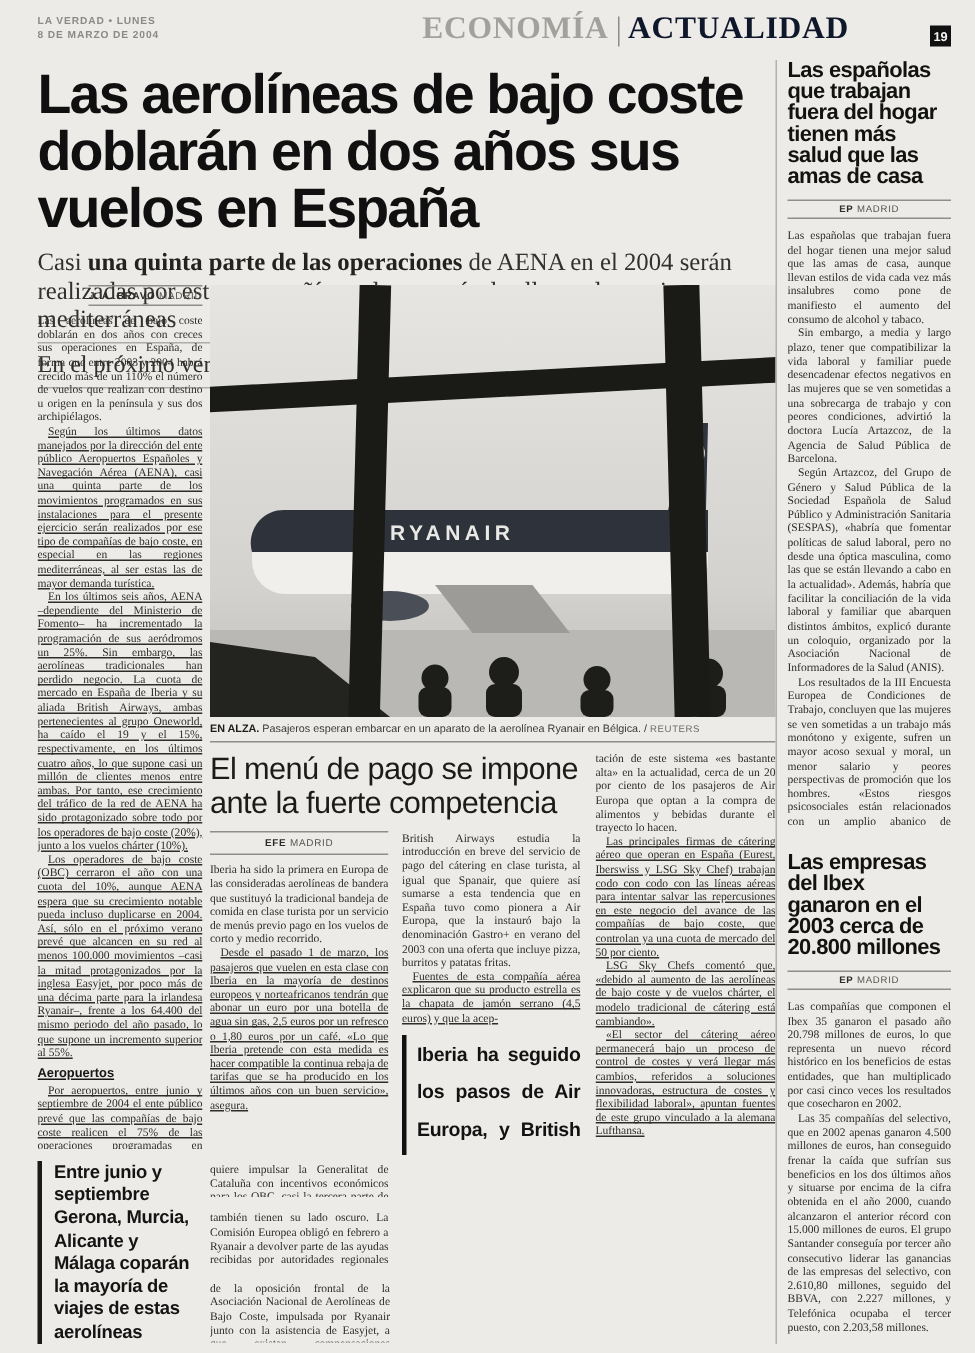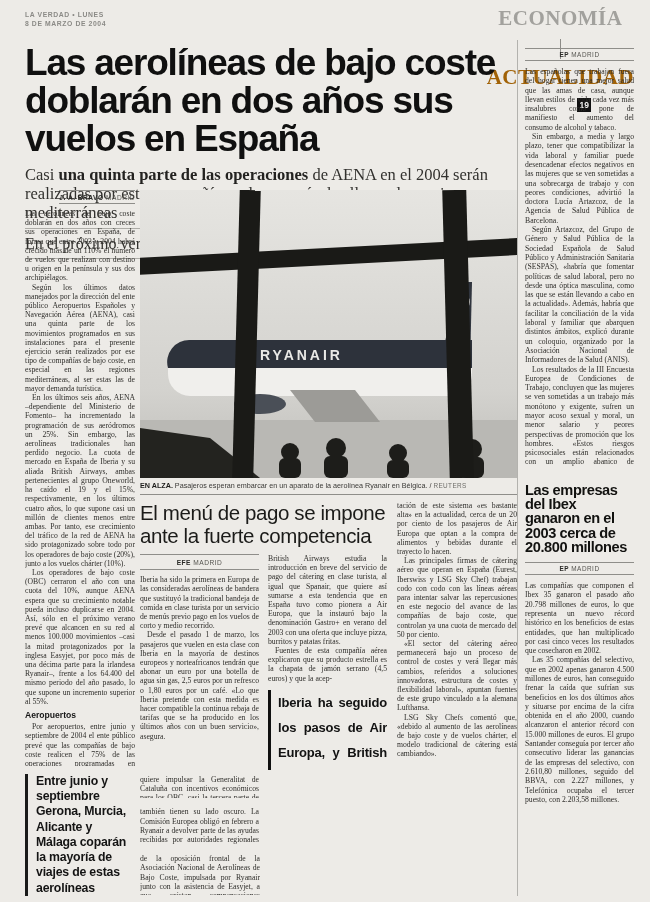--- a/index.html
+++ b/index.html
@@ -7,46 +7,46 @@
   .page {
     position:relative; width:650px; height:902px; margin:0 auto;
     background:#edebe7; overflow:hidden; color:#2b2b2b;
     font-family:"Liberation Serif", serif;
   }
   
   .masthead { position:absolute; left:25px; right:16px; top:6px; height:32px;
     display:flex; justify-content:space-between; align-items:flex-start; }
   .mast-left { font-family:"Liberation Sans", sans-serif; font-size:6.8px; line-height:9px;
     color:#8b8a86; font-weight:bold; letter-spacing:.6px; padding-top:4px; }
-  .mast-right { display:flex; align-items:center; gap:6px;flex-direction:column; }
+  .mast-right { display:flex; align-items:flex-end; gap:6px; }
   .section-secondary { font-family:"Liberation Serif", serif; font-weight:bold;
     font-size:21px; letter-spacing:.5px; color:#a2a19d; }
   .section-divider { width:1px; height:20px; background:#8d8c88; margin-top:2px; }
   .section-primary { font-family:"Liberation Serif", serif; font-weight:bold;
-    font-size:21px; letter-spacing:.5px; color:#a16207; }
+    font-size:21px; letter-spacing:.5px; color:#0f172a; }
   .page-badge { width:14px; height:14px; background:#111; color:#f4f4f2;
     font-family:"Liberation Sans", sans-serif; font-size:8.5px; font-weight:bold;
     display:flex; align-items:center; justify-content:center; margin-top:2px;margin-left:48px; }
   
   .lead-head { position:absolute; left:25px; top:44px; width:490px; }
   .headline { font-family:"Liberation Sans", sans-serif; font-weight:bold;
     font-size:37px; line-height:38px; letter-spacing:-1.2px; color:#101010; }
   .deck { font-size:16.5px; line-height:19px; color:#32312e; padding:7px 0 6px;
     border-bottom:1px solid #adaca7; }
   .deck b { color:#232220; }
   .deck.second { font-size:16px; padding:5px 0 5px; }
   
   .col1 { position:absolute; left:25px; top:190px; width:110px; height:706px;
     display:flex; flex-direction:column;align-items:flex-end; }
   .byline { border-top:1px solid #8f8e8a; border-bottom:1px solid #8f8e8a;
     font-family:"Liberation Sans", sans-serif; font-size:6.6px; letter-spacing:.5px;
     text-align:center; padding:3px 0 2px; margin-bottom:5px; color:#55544f; }
   .byline b { color:#2a2a27; }
   .bodytext { font-size:7.7px; line-height:9.2px; text-align:justify; color:#2e2d2a; }
-  .bodytext p + p { text-indent:7px; }
+  .bodytext p + p { text-indent:7px;text-decoration:underline; }
   .col1-text { flex:1 1 auto; overflow:hidden; }
   .subhead { font-family:"Liberation Sans", sans-serif; font-weight:bold;
     font-size:8.6px; margin:5px 0 2px; color:#161616; text-indent:0 !important; }
   .quote-box { flex:0 0 auto; border-left:3px solid #1a1a1a; padding-left:8px;
     margin-top:8px; font-family:"Liberation Sans", sans-serif; font-weight:bold;
     font-size:12.3px; line-height:15.3px; letter-spacing:-.2px; color:#141414; }
   
   .center { position:absolute; left:140px; top:190px; width:377px; }
   .photo { width:377px; height:288px; display:block; background:#d6d5d1; }
   .caption { font-family:"Liberation Sans", sans-serif; font-size:7.2px;
@@ -178,42 +178,43 @@
           <div class="boxed-colB bodytext">
             <p>British Airways estudia la introducción en breve del servicio de pago del cátering en clase turista, al igual que Spanair, que quiere así sumarse a esta tendencia que en España tuvo como pionera a Air Europa, que la instauró bajo la denominación Gastro+ en verano del 2003 con una oferta que incluye pizza, burritos y patatas fritas.</p>
             <p>Fuentes de esta compañía aérea explicaron que su producto estrella es la chapata de jamón serrano (4,5 euros) y que la acep-</p>
             <div class="pull-quote">Iberia ha seguido los pasos de Air Europa, y British estudia hacerlo</div>
           </div>
         </div>
       </div>
       <div class="boxed-colC bodytext">
         <p>tación de este sistema «es bastante alta» en la actualidad, cerca de un 20 por ciento de los pasajeros de Air Europa que optan a la compra de alimentos y bebidas durante el trayecto lo hacen.</p>
         <p>Las principales firmas de cátering aéreo que operan en España (Eurest, Iberswiss y LSG Sky Chef) trabajan codo con codo con las líneas aéreas para intentar salvar las repercusiones en este negocio del avance de las compañías de bajo coste, que controlan ya una cuota de mercado del 50 por ciento.</p>
+        <p>LSG Sky Chefs comentó que, «debido al aumento de las aerolíneas de bajo coste y de vuelos chárter, el modelo tradicional de cátering está cambiando».</p>
         <p>«El sector del cátering aéreo permanecerá bajo un proceso de control de costes y verá llegar más cambios, referidos a soluciones innovadoras, estructura de costes y flexibilidad laboral», apuntan fuentes de este grupo vinculado a la alemana Lufthansa.</p>
-        <p>LSG Sky Chefs comentó que, «debido al aumento de las aerolíneas de bajo coste y de vuelos chárter, el modelo tradicional de cátering está cambiando».</p>
       </div>
     </div>
 
     <div class="bottom-row bodytext">
       <div>
         <p>quiere impulsar la Generalitat de Cataluña con incentivos económicos para los OBC, casi la tercera parte de sus vuelos (32%) los protagonizarán este tipo de compañías, nivel similar al que coparán en Alicante (29%) y Málaga (30%).</p>
         <p>Las aerolíneas de bajo coste</p>
       </div>
       <div>
         <p>también tienen su lado oscuro. La Comisión Europea obligó en febrero a Ryanair a devolver parte de las ayudas recibidas por autoridades regionales belgas para utilizar un aeropuerto con escaso tráfico. Bruselas investiga ahora los subsidios concedidos en España. Las autoridades comunitarias también sospechan de que las OBC anulan vuelos cuando no los llenan. No tienen pruebas de ello, pero sí varias quejas de usuarios y, sobre todo, el indicio derivado</p>
       </div>
       <div>
         <p>de la oposición frontal de la Asociación Nacional de Aerolíneas de Bajo Coste, impulsada por Ryanair junto con la asistencia de Easyjet, a que existan compensaciones económicas al viajero por las operaciones anuladas.</p>
         <p>Desde AENA también se ha estudiado el perfil del cliente de los OBC en España, y se ha llegado a la conclusión de que la mayoría tiene menos de 50 años, y son ejecutivos de negocios o turistas, en especial esto último.</p>
       </div>
     </div>
   </div>
 
   <div class="sidebar">
     <div>
+      <div class="side-title">Las españolas que trabajan fuera del hogar tienen más salud que las amas de casa</div>
       <div class="side-byline"><b>EP</b> <span>MADRID</span></div>
       <div class="side-body side-a1-body">
         <p>Las españolas que trabajan fuera del hogar tienen una mejor salud que las amas de casa, aunque llevan estilos de vida cada vez más insalubres como pone de manifiesto el aumento del consumo de alcohol y tabaco.</p>
         <p>Sin embargo, a media y largo plazo, tener que compatibilizar la vida laboral y familiar puede desencadenar efectos negativos en las mujeres que se ven sometidas a una sobrecarga de trabajo y con peores condiciones, advirtió la doctora Lucía Artazcoz, de la Agencia de Salud Pública de Barcelona.</p>
         <p>Según Artazcoz, del Grupo de Género y Salud Pública de la Sociedad Española de Salud Público y Administración Sanitaria (SESPAS), «habría que fomentar políticas de salud laboral, pero no desde una óptica masculina, como las que se están llevando a cabo en la actualidad». Además, habría que facilitar la conciliación de la vida laboral y familiar que abarquen distintos ámbitos, explicó durante un coloquio, organizado por la Asociación Nacional de Informadores de la Salud (ANIS).</p>
         <p>Los resultados de la III Encuesta Europea de Condiciones de Trabajo, concluyen que las mujeres se ven sometidas a un trabajo más monótono y exigente, sufren un mayor acoso sexual y moral, un menor salario y peores perspectivas de promoción que los hombres. «Estos riesgos psicosociales están relacionados con un amplio abanico de trastornos en la mujer».</p>
       </div>
     </div>
     <div class="side-a2">
       <div class="side-title">Las empresas del Ibex ganaron en el 2003 cerca de 20.800 millones</div>

